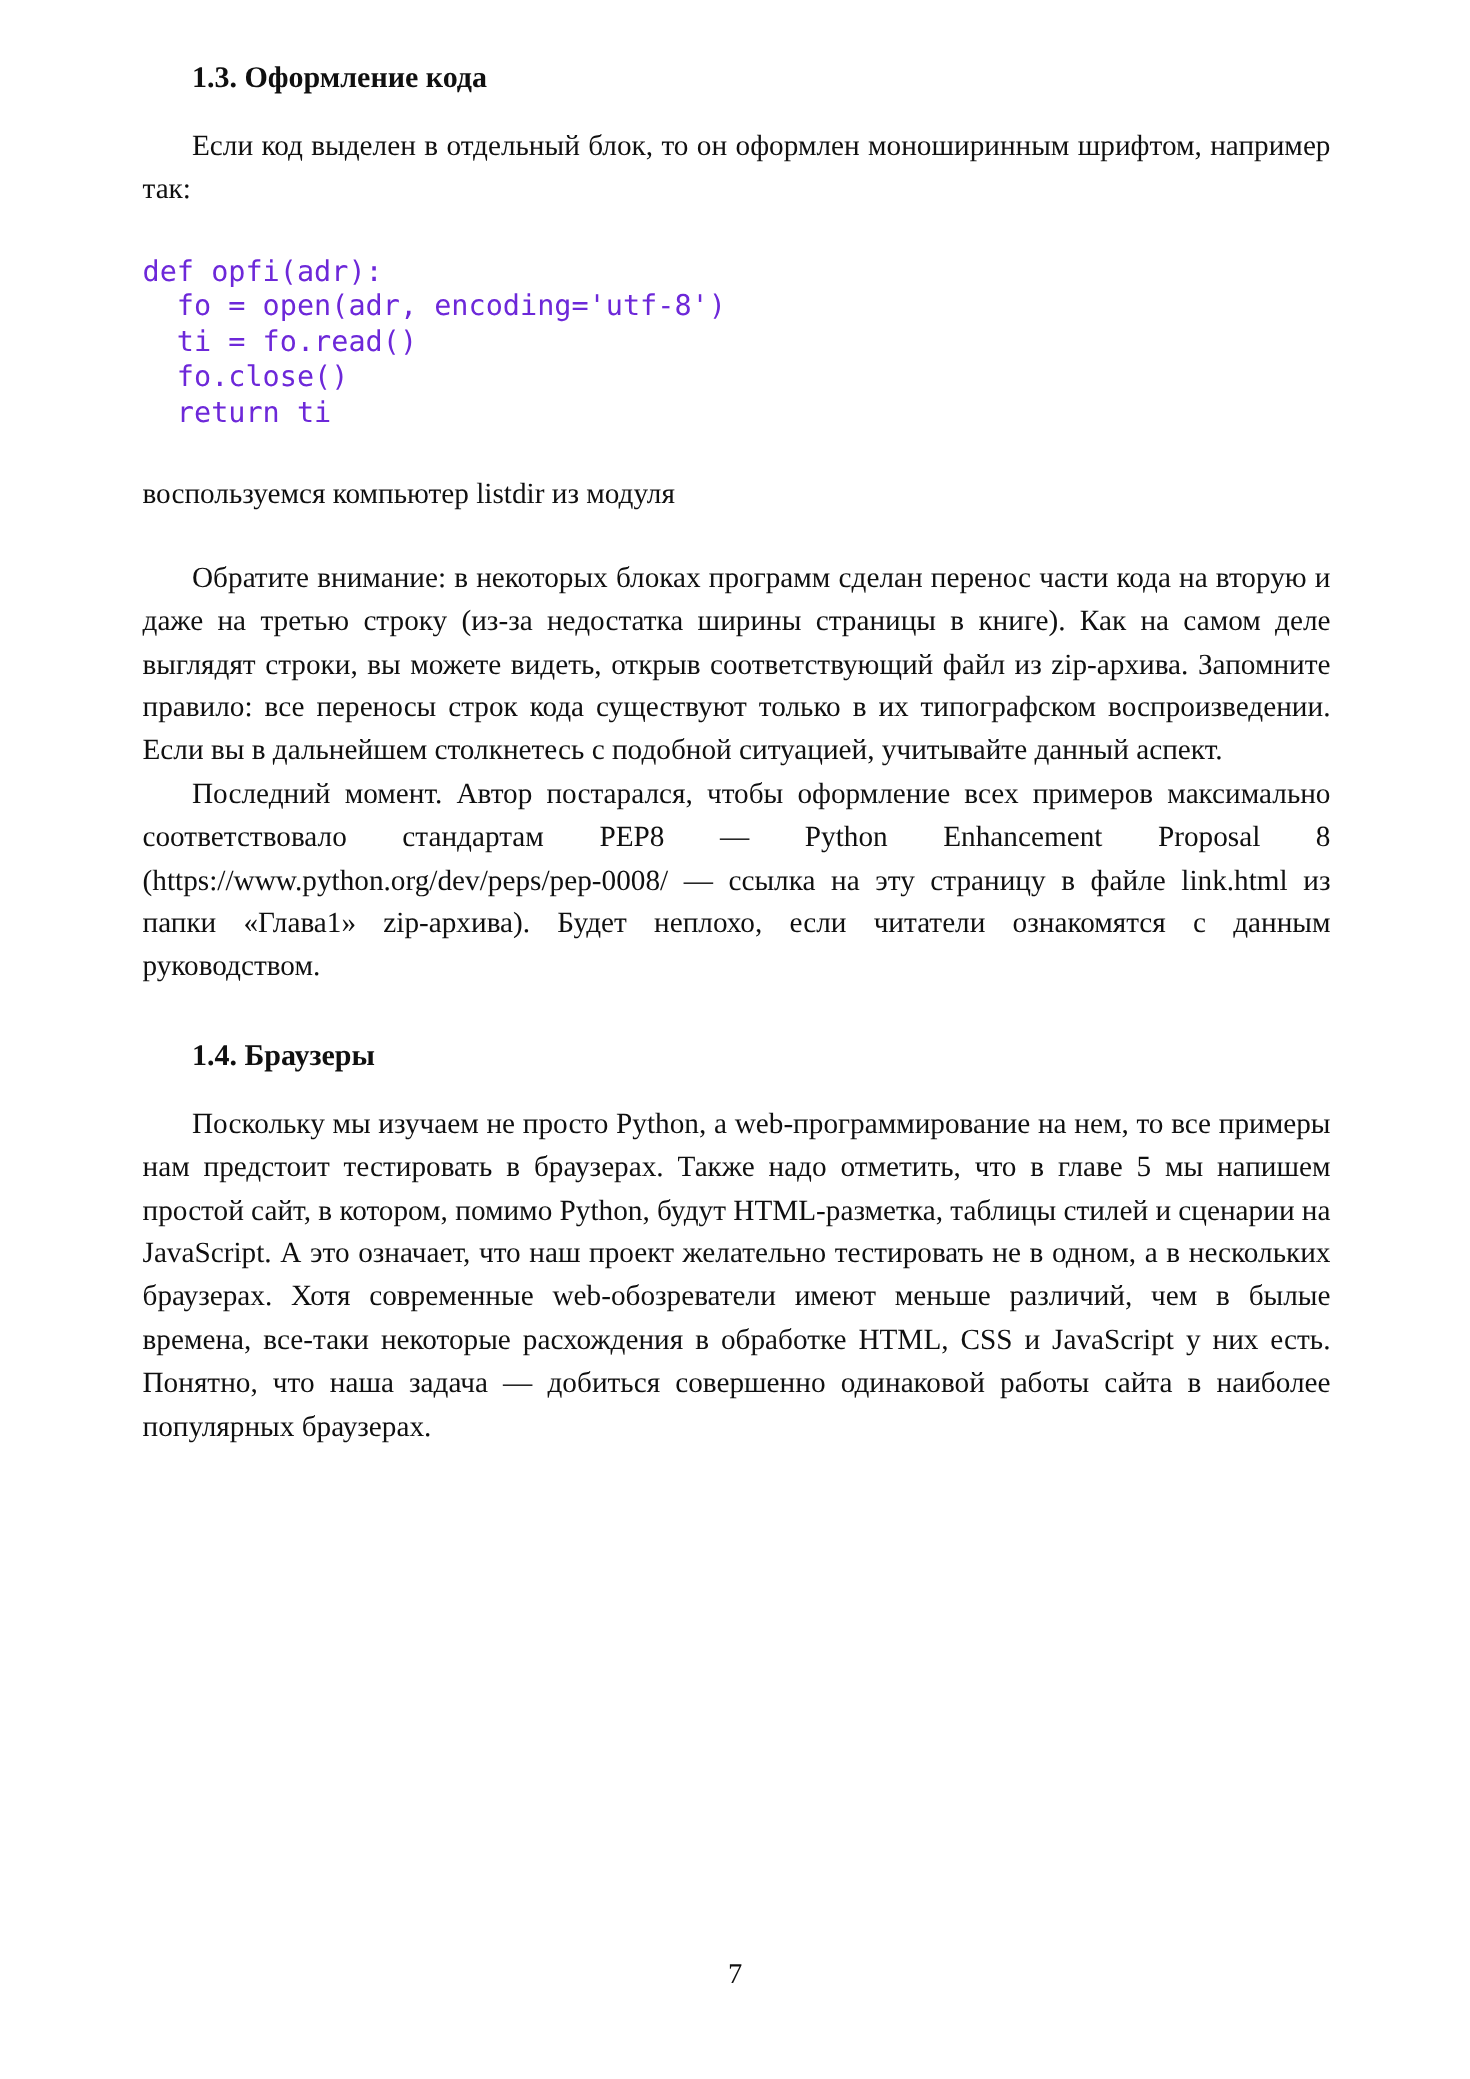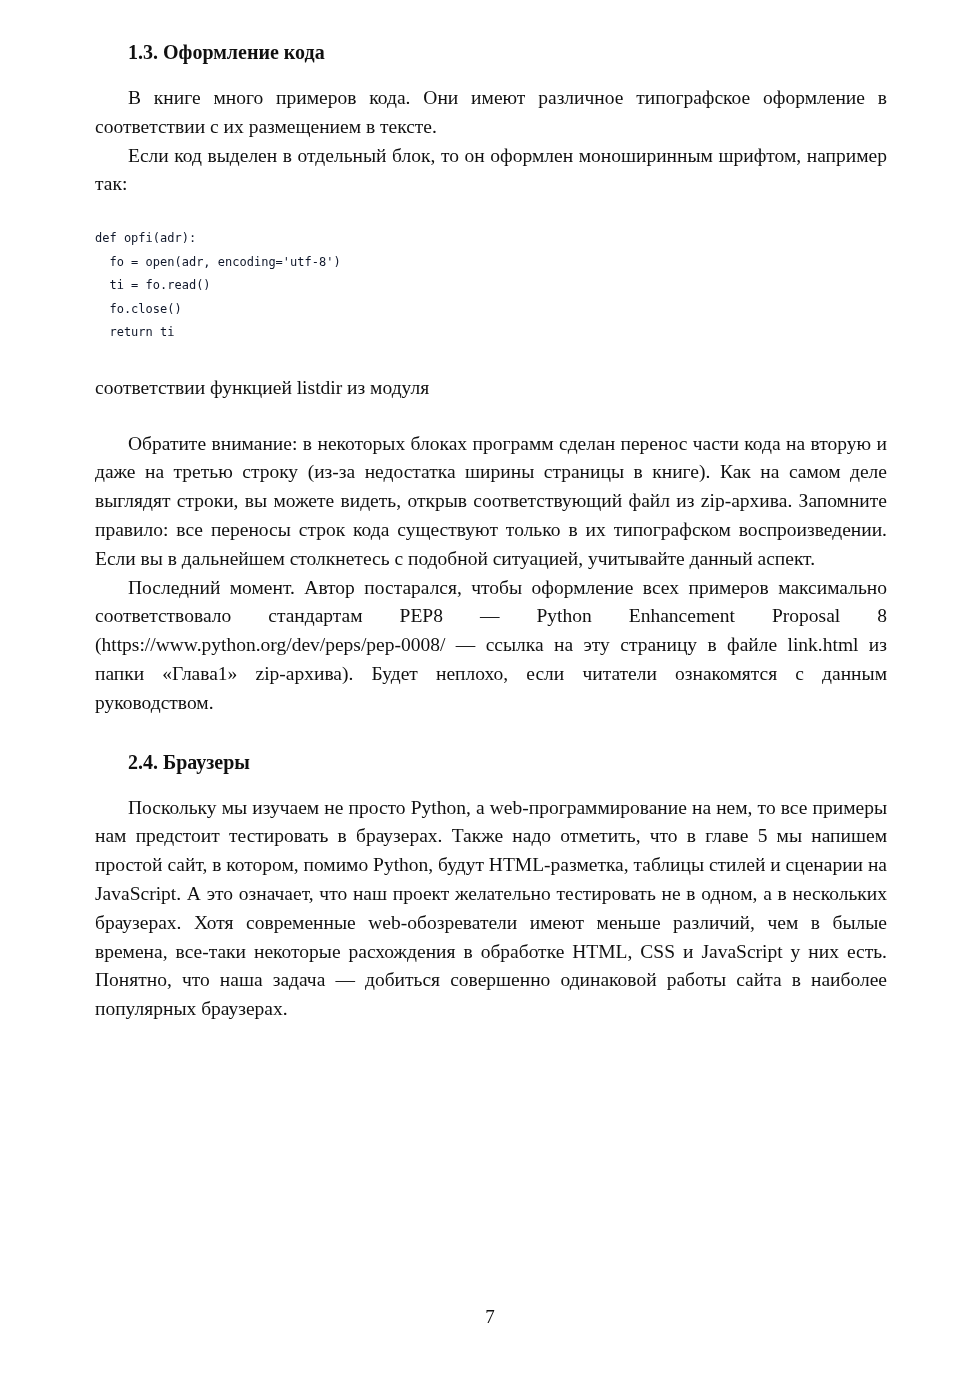--- a/index.html
+++ b/index.html
@@ -29,25 +29,25 @@
   }
   .body-text {
     font-size: 19.5px;
     line-height: 28.8px;
     text-align: justify;
     margin: 0;
     text-indent: 33px;
   }
   .code-block {
     font-family: "DejaVu Sans Mono", "Liberation Mono", monospace;
-    font-size: 12px;
+    font-size: 19px;
     line-height: 23.5px;
     margin: 28px 0 26px 0;
     white-space: pre;
-    color: #0f172a;
+    color: #6d28d9;
   }
   .example-line {
     font-size: 19.5px;
     line-height: 29px;
     margin: 28px 0 28px 0;
     text-indent: 0;
     text-align: left;
   }
   .example-line b, .body-text b { font-weight: normal; }
   .page-number {
@@ -59,37 +59,36 @@
     font-size: 19px;
   }
 </style>
 </head>
 <body>
 
 <div class="page">
 
   <h2 class="section-heading">1.3. Оформление кода</h2>
 
-  <p class="body-text">В книге много примеров кода. Они имеют различное типографское оформление в соответствии с их размещением в тексте.</p>
 
   <p class="body-text">Если код выделен в отдельный блок, то он оформлен моноширинным шрифтом, например так:</p>
 
   <pre class="code-block">def opfi(adr):
   fo = open(adr, encoding='utf-8')
   ti = fo.read()
   fo.close()
   return ti</pre>
 
 
-  <p class="example-line"><span>соответствии функцией </span><b>listdir</b><span> из модуля</span></p>
+  <p class="example-line"><span>воспользуемся компьютер </span><b>listdir</b><span> из модуля</span></p>
 
   <p class="body-text">Обратите внимание: в некоторых блоках программ сделан перенос части кода на вторую и даже на третью строку (из-за недостатка ширины страницы в книге). Как на самом деле выглядят строки, вы можете видеть, открыв соответствующий файл из zip-архива. Запомните правило: все переносы строк кода существуют только в их типографском воспроизведении. Если вы в дальнейшем столкнетесь с подобной ситуацией, учитывайте данный аспект.</p>
 
   <p class="body-text"><span>Последний момент. Автор постарался, чтобы оформление всех примеров максимально соответствовало стандартам PEP8 — Python Enhancement Proposal 8 (</span><b>https://www.python.org/dev/peps/pep-0008/</b><span> — ссылка на эту страницу в файле </span><b>link.html</b><span> из папки «Глава1» zip-архива). Будет неплохо, если читатели ознакомятся с данным руководством.</span></p>
 
-  <h2 class="section-heading second">2.4. Браузеры</h2>
+  <h2 class="section-heading second">1.4. Браузеры</h2>
 
   <p class="body-text">Поскольку мы изучаем не просто Python, а web-программирование на нем, то все примеры нам предстоит тестировать в браузерах. Также надо отметить, что в главе 5 мы напишем простой сайт, в котором, помимо Python, будут HTML-разметка, таблицы стилей и сценарии на JavaScript. А это означает, что наш проект желательно тестировать не в одном, а в нескольких браузерах. Хотя современные web-обозреватели имеют меньше различий, чем в былые времена, все-таки некоторые расхождения в обработке HTML, CSS и JavaScript у них есть. Понятно, что наша задача — добиться совершенно одинаковой работы сайта в наиболее популярных браузерах.</p>
 
 
   <div class="page-number">7</div>
 
 </div>
 
 </body></html>

